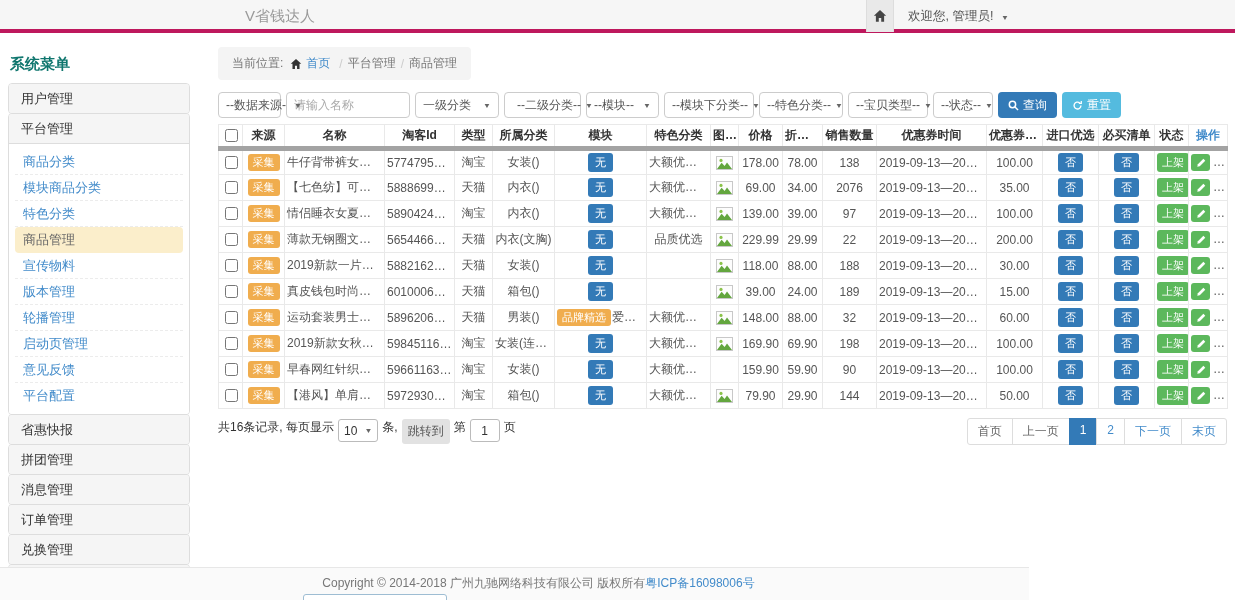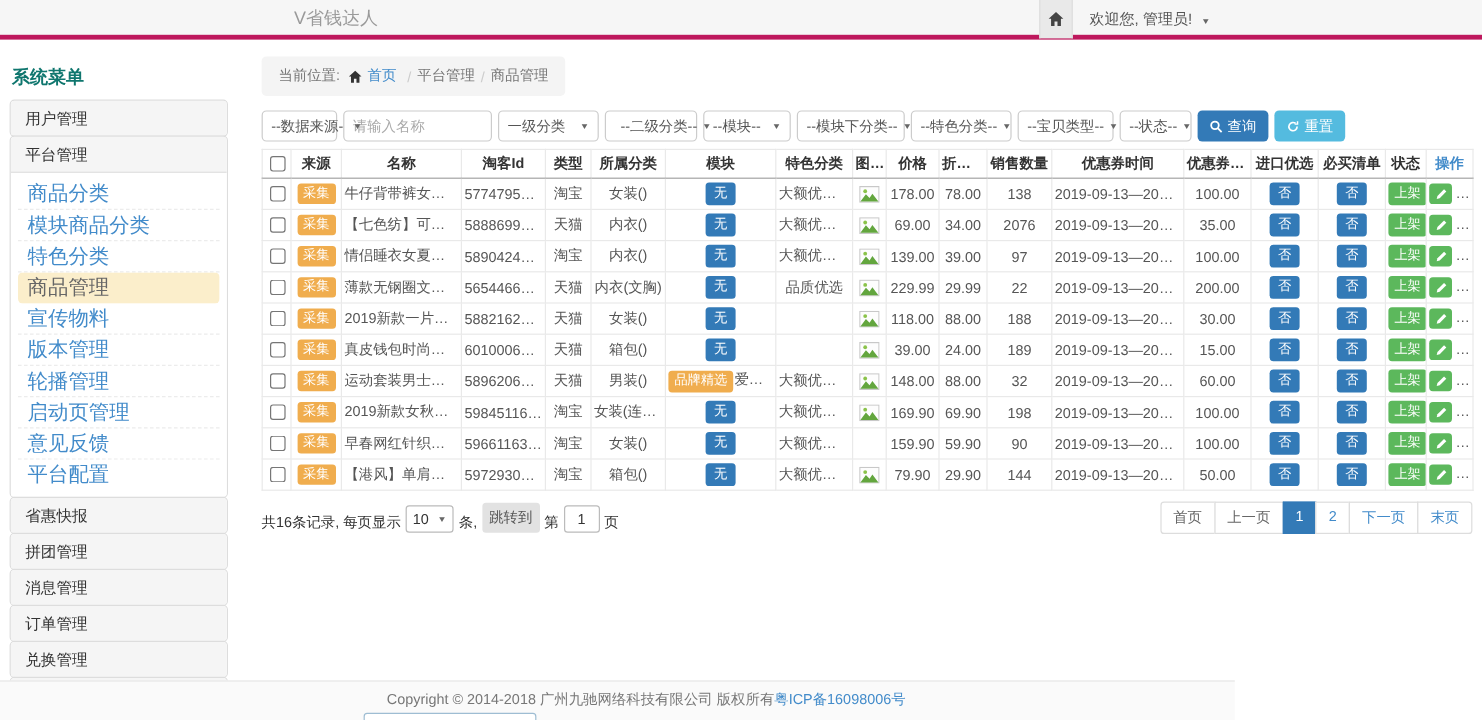--- a/index.html
+++ b/index.html
@@ -10,21 +10,21 @@
   .home-btn{position:absolute;left:866px;top:0;width:28px;height:32px;background:#e9e9e9;border-left:1px solid #ddd;border-right:1px solid #ddd;display:flex;align-items:center;justify-content:center;cursor:pointer;box-sizing:border-box;color:#444;}
   .welcome{position:absolute;left:908px;top:0;line-height:32px;color:#555;font-size:12.5px;cursor:pointer;}
   .caret{font-size:8px;color:#666;margin-left:4px;display:inline-block;transform:scaleY(.85);}
   
   .sidebar{position:absolute;left:8px;top:55px;width:182px;z-index:1;}
   .sb-title{color:#0f766e;font-weight:bold;font-size:15px;margin:0 0 9px 2px;}
   .sb-group{border:1px solid #ddd;border-radius:4px;background:#fff;margin-top:-1px;overflow:hidden;}
   .sb-group:first-child{margin-top:0;}
   .sb-header{background:#f5f5f5;height:29px;line-height:29px;padding:0 12px;font-size:13px;color:#333;cursor:pointer;}
   .sb-body{padding:5px 6px;border-top:1px solid #ddd;background:#fff;}
-  .sb-item{height:26px;line-height:25px;padding:0 8px;color:var(--link);font-size:17px;border-bottom:1px dashed #ececec;cursor:pointer;box-sizing:border-box;white-space:nowrap;overflow:hidden;}
+  .sb-item{height:26px;line-height:25px;padding:0 8px;color:var(--link);font-size:13px;border-bottom:1px dashed #ececec;cursor:pointer;box-sizing:border-box;white-space:nowrap;overflow:hidden;}
   .sb-item:last-child{border-bottom:none;}
   .sb-item.active{background:var(--sidebar-active-bg);border-radius:4px;color:#666;border-bottom-color:transparent;}
   
   .main{position:absolute;left:218px;top:33px;width:1009px;}
   .breadcrumb{display:inline-flex;align-items:center;margin-top:14px;background:#f4f4f4;border-radius:4px;padding:8px 14px;color:#777;font-size:12px;gap:4px;}
   .breadcrumb .link{color:var(--link);cursor:pointer;}
   .breadcrumb .sep{color:#ccc;margin:0 5px;}
   .breadcrumb .crumb{color:#777;}
   .filters{display:flex;gap:5px;margin-top:12px;align-items:center;}
   .ctrl{height:26px;box-sizing:border-box;border:1px solid #ccc;border-radius:4px;background:#fff;font-size:12px;color:#555;display:flex;align-items:center;padding:0 7px;}
@@ -35,33 +35,33 @@
   .btn-primary{background:var(--primary);}
   .btn-info{background:var(--info);}
   .btn-success{background:var(--success);}
   .btn-del{background:var(--batch-delete);}
   .actions{display:flex;justify-content:flex-end;gap:5px;margin-top:26px;}
   .btn-sm{height:23px;padding:0 8px;border-radius:3px;}
   .plus{font-weight:bold;font-size:13px;line-height:1;}
   
   .grid{margin-top:6px;border-collapse:collapse;table-layout:fixed;width:1009px;}
   .grid th,.grid td{border:1px solid #e9e9e9;text-align:center;padding:0 2px;height:26px;overflow:hidden;white-space:nowrap;text-overflow:ellipsis;font-size:12px;box-sizing:border-box;}
-  .grid th{color:#333;font-weight:bold;height:24px;border-bottom:1px solid #a3a3a3;margin-left:32px;}
+  .grid th{color:#333;font-weight:bold;height:24px;border-bottom:5px solid #a3a3a3;margin-left:32px;}
   .grid th.op-head{color:var(--link);}
   .chip{display:inline-block;color:#fff;border-radius:3px;padding:2px 5px;font-size:11px;line-height:1.2;}
   .chip-warning{background:var(--warning);}
   .chip-primary{background:var(--primary);padding:3px 7px;cursor:pointer;}
   .chip-success{background:var(--success);padding:3px 5px;cursor:pointer;}
   .module-txt{margin-left:1px;color:#555;}
   .op-btn{display:inline-flex;width:19px;height:17px;align-items:center;justify-content:center;border-radius:3px;cursor:pointer;vertical-align:middle;}
   .op-edit{background:var(--success);margin-right:3px;}
   .op-del{background:var(--danger);}
   
   .pager-row{display:flex;justify-content:space-between;align-items:center;margin-top:9px;color:#333;}
-  .pager-left{display:flex;align-items:flex-end;gap:4px;}
+  .pager-left{display:flex;align-items:flex-start;gap:4px;}
   .mini{height:23px;border:1px solid #bbb;border-radius:3px;background:#fff;box-sizing:border-box;font-size:12px;color:#333;}
   .per-page{display:inline-flex;align-items:center;padding:0 5px;cursor:pointer;gap:3px;}
   .jump-chip{background:#e2e2e2;border-radius:3px;padding:4px 6px;color:#555;cursor:pointer;}
   .jump-input{width:30px;text-align:center;font-family:inherit;outline:none;}
   .pages{display:flex;}
   .page-btn{padding:4px 10px;border:1px solid #ddd;margin-left:-1px;color:var(--link);background:#fff;cursor:pointer;font-size:12px;}
   .page-btn:first-child{border-radius:3px 0 0 3px;margin-left:0;}
   .page-btn:last-child{border-radius:0 3px 3px 0;}
   .page-btn.disabled{color:#666;cursor:default;}
   .page-btn.active{background:var(--primary);border-color:var(--primary);color:#fff;}

